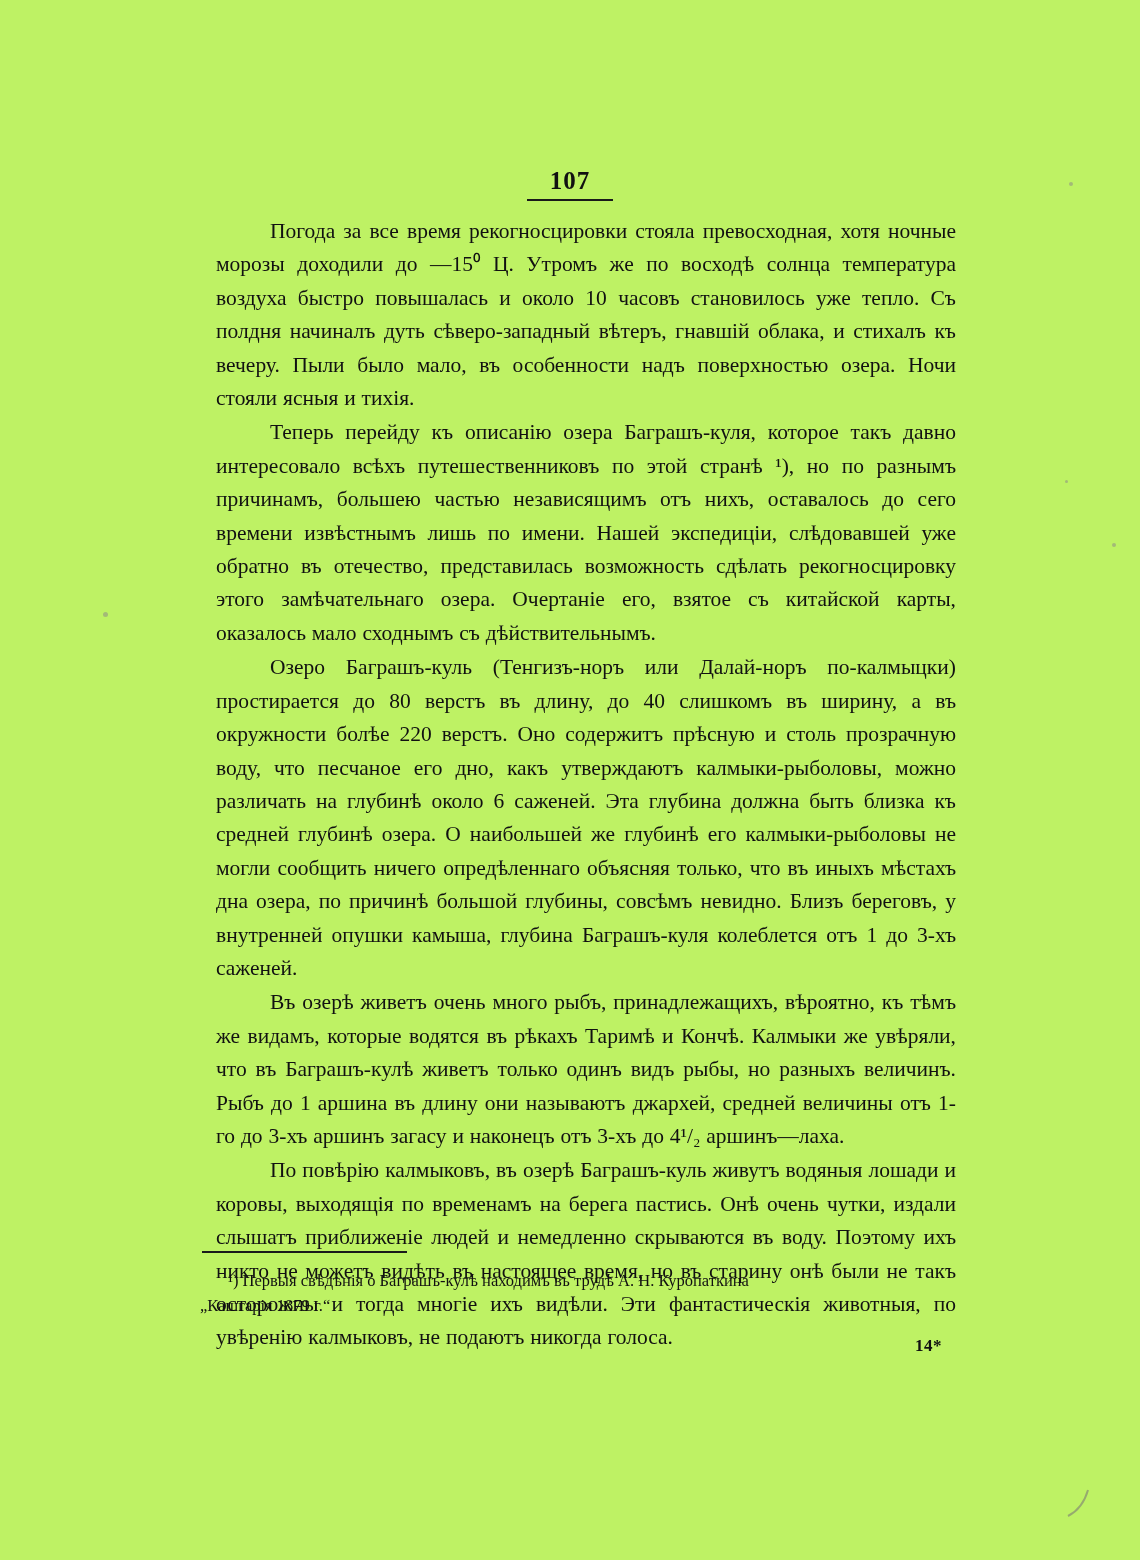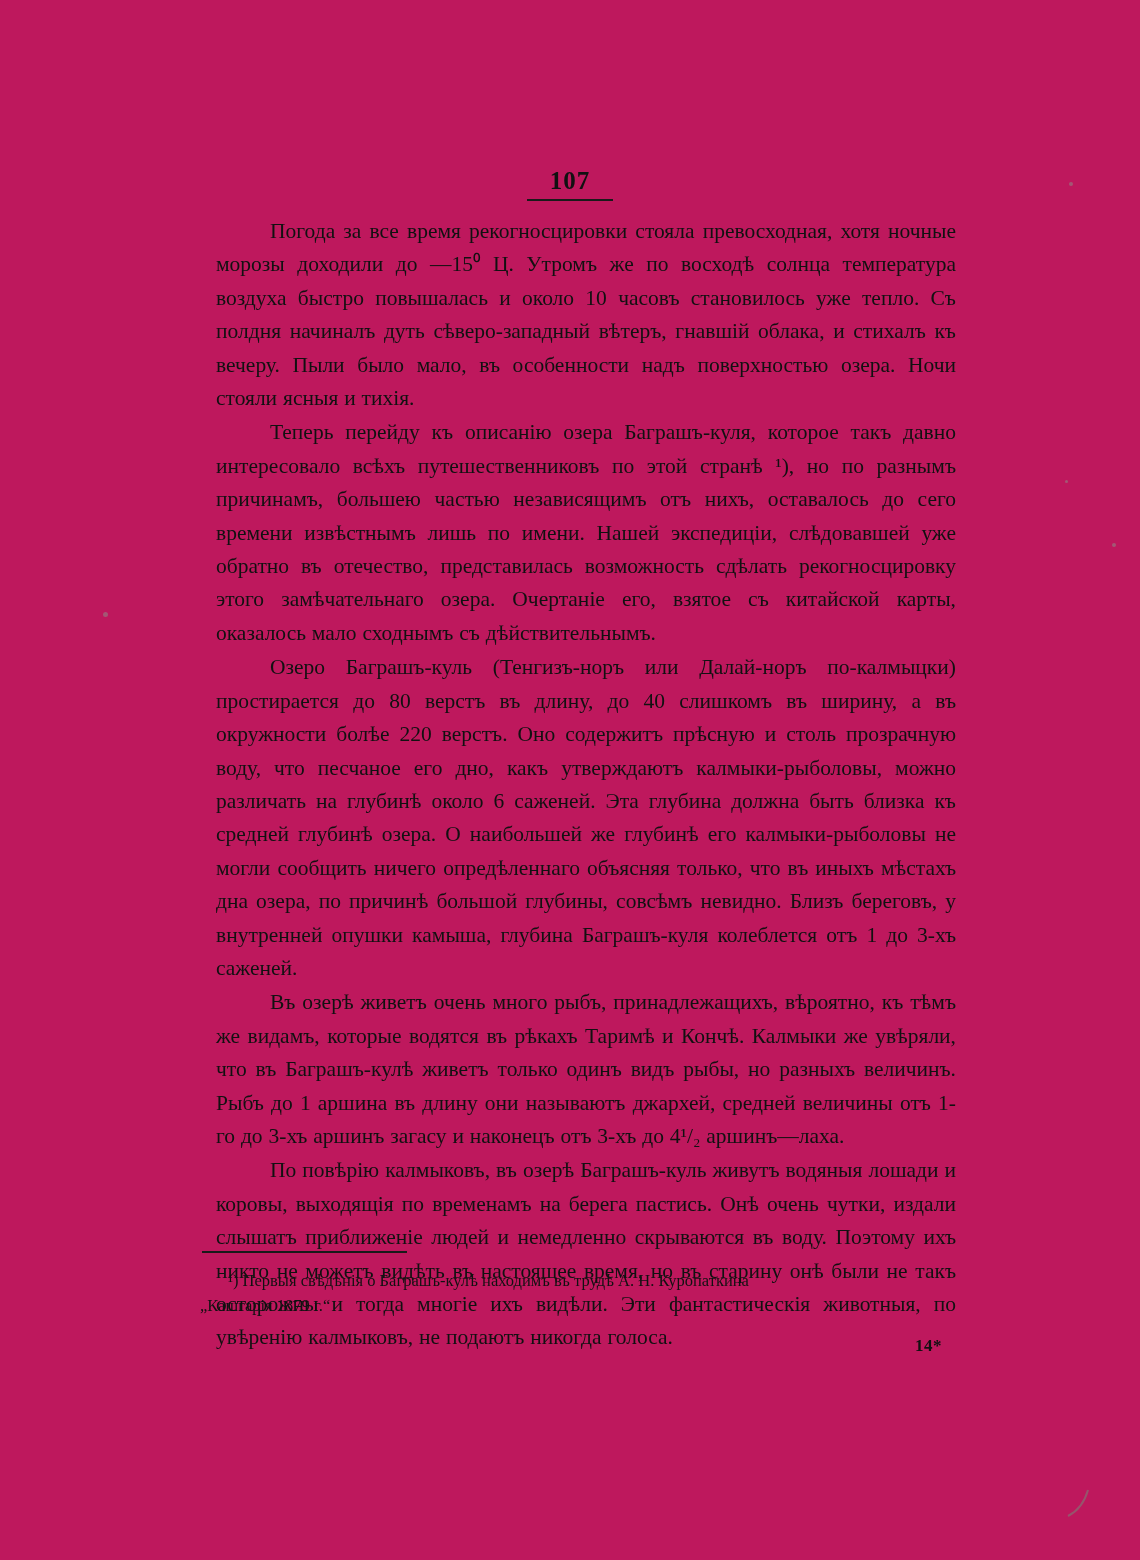--- a/index.html
+++ b/index.html
@@ -13,21 +13,21 @@
     position: relative;
     font-family: "Liberation Serif", serif;
     color: #111111;
     overflow: hidden;
   }
   .page {
     position: absolute;
     left: 0; top: 0;
     width: 1140px;
     height: 1560px;
-    background: #be185d;
+    background: #bef264;
   }
   .page-number-block {
     position: absolute;
     left: 0; right: 0;
     top: 168px;
     text-align: center;
   }
   .page-number {
     font-size: 25px;
     font-weight: bold;

